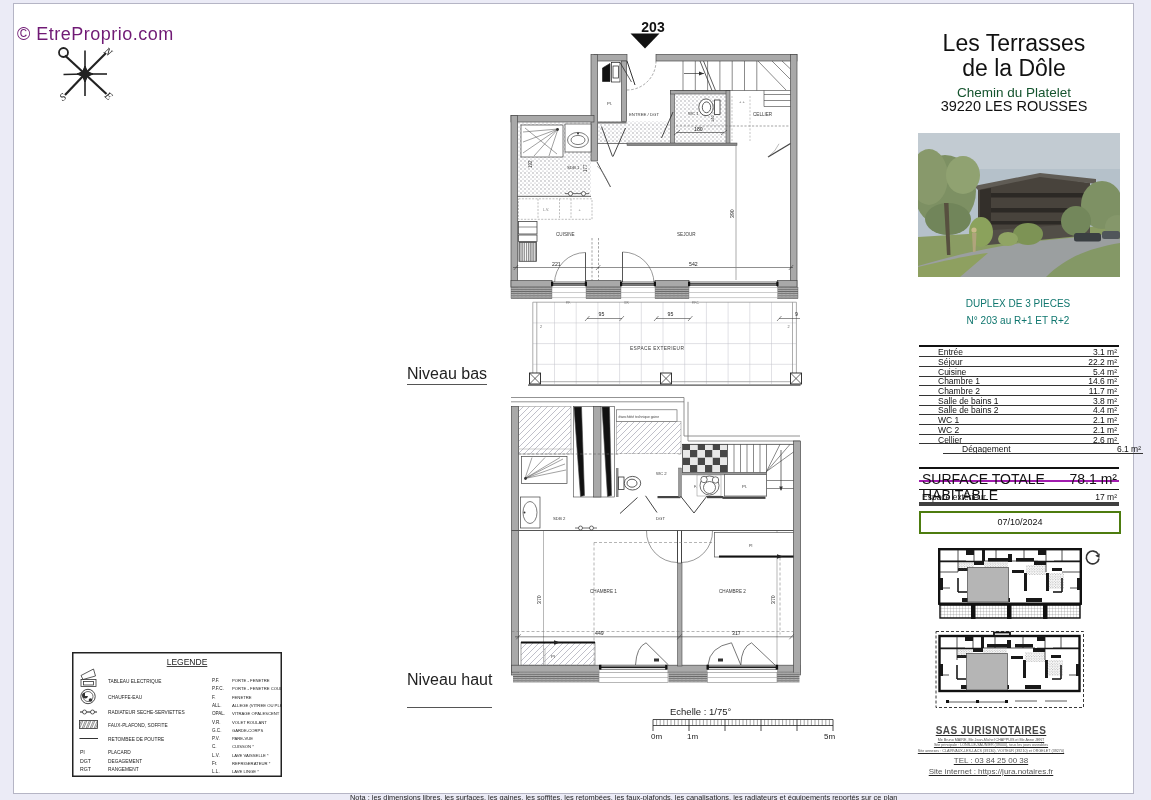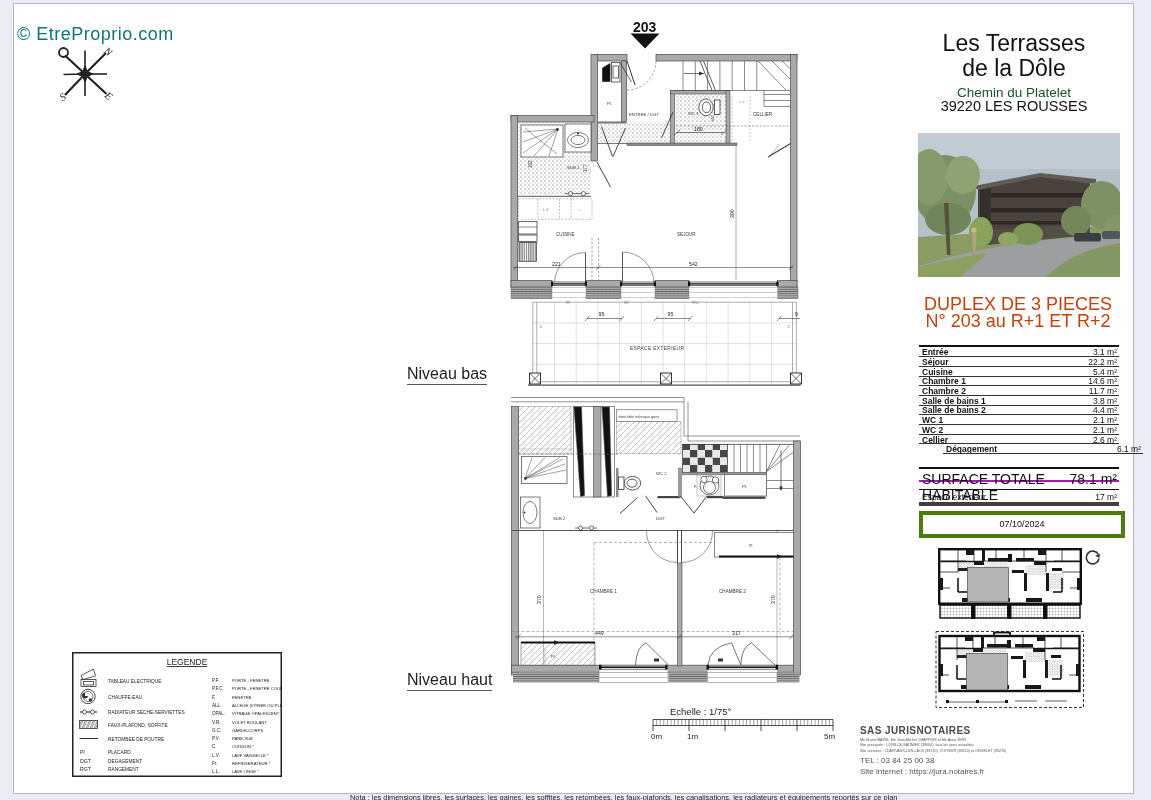--- a/index.html
+++ b/index.html
@@ -1,29 +1,29 @@
 <!DOCTYPE html>
 <html><head>
 <meta charset="utf-8">
 <style>
   html,body{margin:0;padding:0;}
   body{width:1151px;height:800px;position:relative;overflow:hidden;
        background:#ebebf6;font-family:"Liberation Sans",sans-serif;}
   .abs{position:absolute;}
   .ctr{text-align:center;}
   .trow{position:absolute;left:0;width:200px;height:9.7px;border-bottom:1px solid #333;overflow:hidden;}
-  .tl{position:absolute;left:3px;top:0.8px;font-weight:bold;}
+  .tl{position:absolute;left:19px;top:0.8px;}
   .tr{position:absolute;right:2px;top:0.8px;}
 </style>
 </head>
 <body>
 
 <div class="abs" style="left:13px;top:3px;width:1119px;height:789px;background:#fff;border:1px solid #b5b5c5;"></div>
 
-<div class="abs" style="left:17px;top:24px;font-size:18px;color:#0f766e;letter-spacing:0.5px;">© EtreProprio.com</div>
+<div class="abs" style="left:17px;top:24px;font-size:18px;color:#701a75;letter-spacing:0.5px;">© EtreProprio.com</div>
 
 <svg class="abs" style="left:45px;top:35px;" width="80" height="75" viewBox="0 0 80 75">
   <g stroke="#222" fill="none">
     <path d="M40 39 L61 18" stroke-width="2.2"></path>
     <path d="M40 39 L20 20.5" stroke-width="2.2"></path>
     <path d="M40 39 L20 60" stroke-width="2.2"></path>
     <path d="M40 39 L61.5 59" stroke-width="2.2"></path>
     <path d="M40 39 L40 15.5" stroke-width="1.6"></path>
     <path d="M40 39 L40 61" stroke-width="1.6"></path>
     <path d="M40 39 L18.5 39.5" stroke-width="1.6"></path>
@@ -32,21 +32,21 @@
     <path d="M32 39 L40 35.5 L48 39 L40 42.5 Z" fill="#222"></path>
     <circle cx="18.5" cy="17.5" r="4.5" stroke-width="1.8"></circle>
   </g>
   <g fill="#222" font-family="Liberation Serif,serif" font-style="italic" font-size="10.5">
     <text x="60" y="20" transform="rotate(38 63 16)">N</text>
     <text x="15" y="65.5" transform="rotate(-35 18 62)">S</text>
     <text x="60.5" y="64.5" transform="rotate(40 64 61)">E</text>
   </g>
 </svg>
 
-<div class="abs" style="left:633px;top:19px;width:40px;font-size:14px;font-weight:bold;color:#111;">203</div>
+<div class="abs" style="left:633px;top:19px;width:40px;font-size:14px;font-weight:bold;color:#111;text-align:center;">203</div>
 
 <svg class="abs" style="left:630px;top:33px;" width="30" height="16" viewBox="0 0 30 16">
     <path d="M0.5 0.5 L29.5 0.5 L15 15.5 Z" fill="#111"></path>
   </svg>
 
 <div class="abs ctr" style="left:908px;top:31px;width:212px;font-size:23px;color:#111;line-height:25px;">Les Terrasses<br>de la Dôle</div>
 
 <div class="abs ctr" style="left:908px;top:85px;width:212px;font-size:13.5px;color:#14532d;">Chemin du Platelet</div>
 
 <div class="abs ctr" style="left:908px;top:98px;width:212px;font-size:14.5px;color:#111;">39220 LES ROUSSES</div>
@@ -84,21 +84,21 @@
   <ellipse cx="158" cy="88" rx="15" ry="15" fill="#73875b"></ellipse>
   <ellipse cx="199" cy="94" rx="12" ry="12" fill="#85976a"></ellipse>
 
   <rect x="156" y="100" width="27" height="8.5" rx="2.5" fill="#3a3f42"></rect>
   <rect x="184" y="98" width="18" height="8" rx="2.5" fill="#50565a"></rect>
 
   <circle cx="56" cy="97" r="2.6" fill="#c9b98a"></circle>
   <path d="M54 100 L58.5 100 L57.5 119 L55 119 Z" fill="#b0a47c"></path>
 </svg>
 
-<div class="abs ctr" style="left:908px;top:296px;width:220px;font-size:18px;color:#c2410c;line-height:16.5px;">DUPLEX DE 3 PIECES<br>N° 203 au R+1 ET R+2</div>
+<div class="abs ctr" style="left:908px;top:296px;width:220px;font-size:10px;color:#0f766e;line-height:16.5px;">DUPLEX DE 3 PIECES<br>N° 203 au R+1 ET R+2</div>
 
 <div class="abs" style="left:919px;top:344.5px;width:200px;height:109px;border-top:2.5px solid #111;font-size:8.5px;color:#111;">
   <div class="trow" style="top:0px;">  
       <span class="tl">Entrée</span>
       <span class="tr">3.1 m²</span>
     </div>
   <div class="trow" style="top:9.7px;">
       <span class="tl">Séjour</span>
       <span class="tr">22.2 m²</span>
     </div>
@@ -143,21 +143,21 @@
 <div class="abs" style="left:919px;top:467px;width:200px;height:11px;border-top:2px solid #111;border-bottom:2px solid #a21caf;font-size:14px;color:#111;">
   <span style="position:absolute;left:3px;top:1.5px;">SURFACE TOTALE HABITABLE</span>
   <span style="position:absolute;right:2px;top:1.5px;">78.1 m²</span>
 </div>
 
 <div class="abs" style="left:919px;top:489px;width:200px;height:12px;border-top:1px solid #111;border-bottom:4px solid #404040;font-size:8.5px;color:#111;">
   <span style="position:absolute;left:3px;top:2px;">Espace extérieur</span>
   <span style="position:absolute;right:2px;top:2px;">17 m²</span>
 </div>
 
-<div class="abs ctr" style="left:919px;top:511px;width:198px;height:19px;border:4px solid #4d7c0f;font-size:9px;color:#111;line-height:19px;">07/10/2024</div>
+<div class="abs ctr" style="left:919px;top:511px;width:198px;height:19px;border:2px solid #4d7c0f;font-size:9px;color:#111;line-height:19px;">07/10/2024</div>
 
 <svg class="abs" style="left:938px;top:548px;" width="144" height="72" viewBox="0 0 144 72" id="mini1">
 <defs>
   <pattern id="minigrid" width="3" height="3" patternUnits="userSpaceOnUse">
     <path d="M0 0 H3 M0 0 V3" stroke="#777" stroke-width="0.5" fill="none"></path>
   </pattern>
   <pattern id="ministip" width="2.6" height="2.6" patternUnits="userSpaceOnUse">
     <circle cx="0.7" cy="0.7" r="0.45" fill="#555"></circle>
         <circle cx="1.9" cy="1.9" r="0.4" fill="#666"></circle>
   </pattern>
@@ -296,32 +296,32 @@
     <rect x="70" y="70" width="3" height="3"></rect>
   </g>
   <g stroke="#333" stroke-width="0.8">
     <line x1="14" y1="72" x2="41" y2="72"></line>
       <line x1="44" y1="72" x2="70" y2="72"></line>
     <line x1="80" y1="71" x2="102" y2="71"></line>
       <line x1="110" y1="71" x2="132" y2="71"></line>
   </g>
 </svg>
 
-<div class="abs" style="left:860px;top:725px;width:262px;text-align:left;color:#222;">
+<div class="abs" style="left:860px;top:725px;width:262px;text-align:center;color:#222;text-decoration:underline;">
   <div style="font-size:10px;font-weight:bold;letter-spacing:0.4px;color:#4a4a4a;">SAS JURISNOTAIRES</div>
   <div style="font-size:3.7px;color:#555;margin-top:1.5px;">Me Bruno MAIRE, Me Jean-Michel CHAPPUIS et Me Anne JENT</div>
   <div style="font-size:3.7px;color:#555;margin-top:1.5px;">Site principale : LONS-LE-SAUNIER (39000), tous les jours ouvrables</div>
   <div style="font-size:3.7px;color:#555;margin-top:1.5px;">Site annexes : CLAIRVAUX-LES-LACS (39130), VOITEUR (39210) et ORGELET (39270)</div>
   <div style="font-size:8px;color:#555;margin-top:3px;">TEL : 03 84 25 00 38</div>
   <div style="font-size:8px;color:#555;margin-top:2px;">Site internet : https://jura.notaires.fr</div>
 </div>
 
 <div class="abs" style="left:407px;top:365px;font-size:16px;color:#222;border-bottom:1px solid #555;padding-bottom:1px;text-align:right;">Niveau bas</div>
 
-<div class="abs" style="left:407px;top:671px;font-size:16px;color:#222;border-bottom:1px solid #555;padding-bottom:1px;">Niveau haut</div>
+<div class="abs" style="left:407px;top:671px;font-size:16px;color:#222;border-bottom:1px solid #555;padding-bottom:18px;">Niveau haut</div>
 
 <svg class="abs" style="left:72px;top:652px;" width="210" height="125" viewBox="0 0 210 125" id="legend" font-family="Liberation Sans,sans-serif">
   <rect x="0.75" y="0.75" width="208.5" height="123.5" fill="#fff" stroke="#222" stroke-width="1.5"></rect>
 
   <text x="115" y="13" font-size="8.5" fill="#222" text-anchor="middle" style="text-decoration:underline;">LEGENDE</text>
 
   <g stroke="#333" stroke-width="0.8" fill="none">
     <path d="M9 23.5 L21.5 17 L23.5 24 L11 27.5 Z"></path>
     <rect x="9" y="27.5" width="15" height="7"></rect>
     <rect x="11.5" y="29.5" width="10" height="3.5"></rect>

